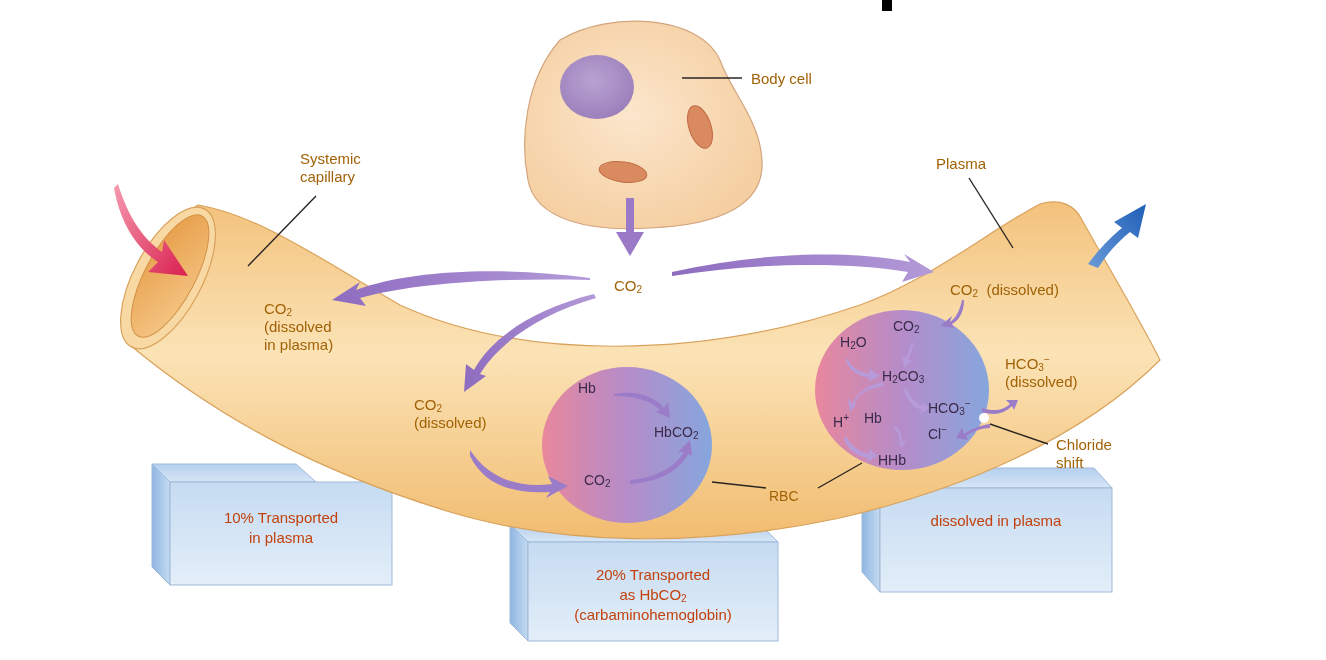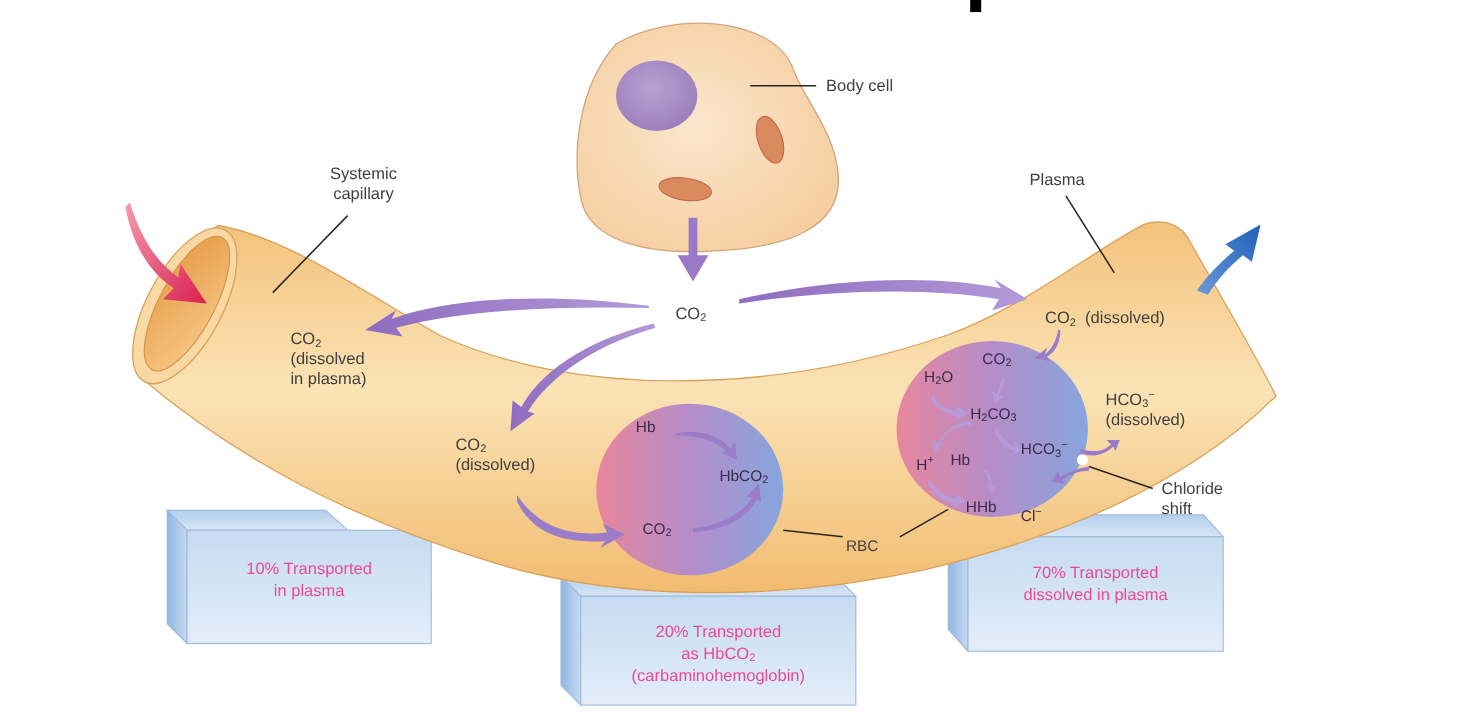--- a/index.html
+++ b/index.html
@@ -1,25 +1,25 @@
 <!DOCTYPE html>
 <html><head>
 <meta charset="utf-8">
 <style>
   html, body { margin: 0; padding: 0; background: #ffffff; }
   body { width: 1326px; height: 660px; position: relative; overflow: hidden;
          font-family: "Liberation Sans", sans-serif; color: #3a3330; }
   #diagram { position: absolute; left: 0; top: 0; width: 1326px; height: 660px; }
-  .lbl { position: absolute; font-size: 15px; line-height: 18px; color: #404040; white-space: nowrap; }
-  .lbl.c { text-align: center; }
+  .lbl { position: absolute; font-size: 15px; line-height: 18px; color: #a16207; white-space: nowrap; }
+  .lbl.c { text-align: left; }
   .lbl.sm { font-size: 14px; line-height: 16px; }
   .lbl.dark { color: #3a2a4a; }
   sub { font-size: 10px; vertical-align: -2px; line-height: 0; }
   sup { font-size: 10px; vertical-align: 6px; line-height: 0; }
-  .box-text { position: absolute; font-size: 15px; line-height: 20px; text-align: center; color: #ec4899; white-space: nowrap; }
+  .box-text { position: absolute; font-size: 15px; line-height: 20px; text-align: center; color: #c2410c; white-space: nowrap; }
   .marker { position: absolute; left: 882px; top: 0; width: 10px; height: 11px; background: #000; }
 </style>
 </head>
 <body>
 
 <svg id="diagram" width="1326" height="660" viewBox="0 0 1326 660">
   <defs>
     <linearGradient id="capGrad" x1="0" y1="0" x2="0" y2="1">
       <stop offset="0" stop-color="#f3c27c"></stop>
       <stop offset="0.45" stop-color="#fbe3b6"></stop>
@@ -202,21 +202,21 @@
 <div class="lbl sm dark" style="left:882px;top:368px;">
   <span>H</span><sub>2</sub><span>CO</span><sub>3</sub>
 </div>
 <div class="lbl sm dark" style="left:928px;top:400px;">
   <span>HCO</span><sub>3</sub><sup>−</sup>
 </div>
 <div class="lbl sm dark" style="left:833px;top:414px;">
   <span>H</span><sup>+</sup>
 </div>
 <div class="lbl sm dark" style="left:864px;top:410px;">Hb</div>
-<div class="lbl sm dark" style="left:928px;top:426px;margin-top:35px;">
+<div class="lbl sm dark" style="left:928px;top:426px;">
   <span>Cl</span><sup>−</sup>
 </div>
 <div class="lbl sm dark" style="left:878px;top:452px;">HHb</div>
 
 <div class="lbl" style="left:1005px;top:355px;">
   <div><span>HCO</span><sub>3</sub><sup>−</sup></div>
   <div>(dissolved)</div>
 </div>
 
 <div class="lbl" style="left:1056px;top:436px;">
@@ -229,17 +229,16 @@
   <div>in plasma</div>
 </div>
 
 <div class="box-text" style="left:528px;top:565px;width:250px;">
   <div>20% Transported</div>
   <div><span>as HbCO</span><sub>2</sub></div>
   <div>(carbaminohemoglobin)</div>
 </div>
 
 <div class="box-text" style="left:880px;top:511px;width:232px;">
-  <div>70% Transported</div>
   <div>dissolved in plasma</div>
 </div>
 
 <div class="marker"></div>
 
 </body></html>

